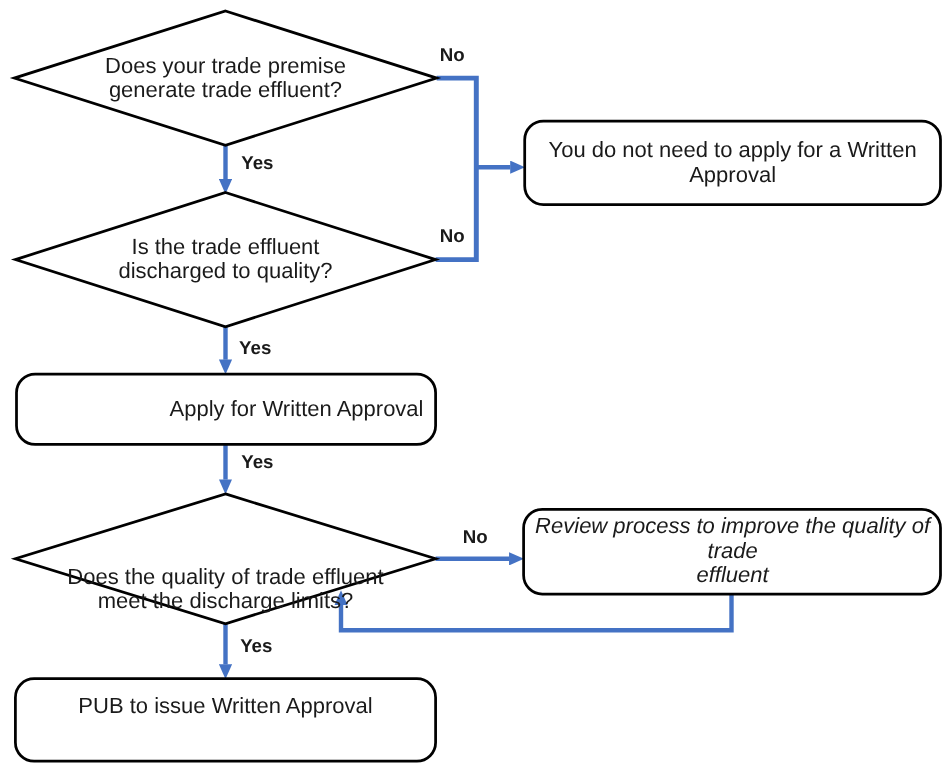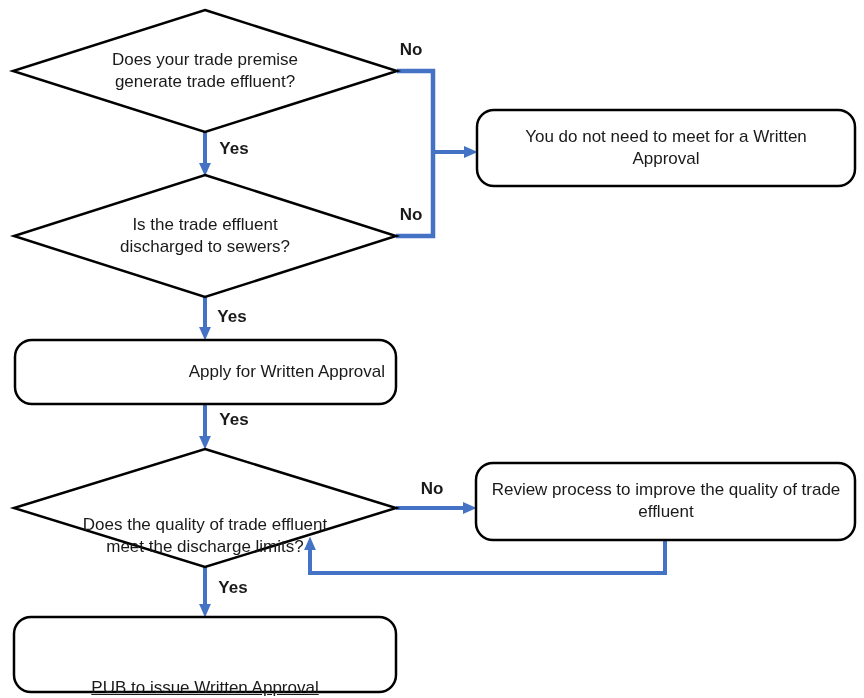--- a/index.html
+++ b/index.html
@@ -17,42 +17,42 @@
     overflow:hidden;
   }
   .canvas svg{position:absolute;left:0;top:0;}
   .node-shape{fill:#ffffff;stroke:var(--outline);stroke-width:2.5;}
   .conn{stroke:var(--accent);stroke-width:4;fill:none;}
   .conn-thick{stroke-width:4.5;}
   .arrow-fill{fill:var(--accent);}
   .label{
     position:absolute;
     transform:translate(-50%,-50%);
-    font-size:17px;
+    font-size:20px;
     line-height:22px;
     color:var(--text);
     text-align:center;
     white-space:pre-line;
   }
   .edge-label{
     position:absolute;
     transform:translate(-50%,-50%);
     font-size:17px;
     font-weight:bold;
     color:var(--text);
     white-space:nowrap;
   }
   
   .lbl-d1{left:205px;top:71px;width:250px;}
   .lbl-end1{left:666px;top:148px;width:360px;}
   .lbl-d2{left:205px;top:236px;width:250px;}
   .lbl-p1{left:205px;top:372px;width:360px;text-align:right;}
   .lbl-d3{left:205px;top:536px;width:310px;}
-  .lbl-p2{left:666px;top:501px;width:370px;}
-  .lbl-end2{left:205px;top:688px;width:360px;text-decoration:underline;}
+  .lbl-p2{left:666px;top:501px;width:370px;font-style:italic;}
+  .lbl-end2{left:205px;top:642px;width:360px;}
   
   .tag-no1{left:411px;top:50px;}
   .tag-yes1{left:234px;top:149px;}
   .tag-no2{left:411px;top:215px;}
   .tag-yes2{left:232px;top:317px;}
   .tag-yes3{left:234px;top:420px;}
   .tag-no3{left:432px;top:489px;}
   .tag-yes4{left:233px;top:588px;}
 </style>
 </head>
@@ -80,24 +80,24 @@
     <rect class="node-shape" x="477" y="110" width="378" height="76" rx="17" ry="17"></rect>
     <polygon class="node-shape" points="205,175 396,236 205,297 14,236"></polygon>
     <rect class="node-shape" x="15" y="340" width="381" height="64" rx="17" ry="17"></rect>
     <polygon class="node-shape" points="205,449 396,508 205,567 14,508"></polygon>
     <rect class="node-shape" x="476" y="463" width="379" height="77" rx="17" ry="17"></rect>
     <rect class="node-shape" x="14" y="617" width="382" height="75" rx="17" ry="17"></rect>
   </svg>
 
   <div class="label lbl-d1">Does your trade premise
 generate trade effluent?</div>
-  <div class="label lbl-end1">You do not need to meet for a Written
+  <div class="label lbl-end1">You do not need to apply for a Written
 Approval</div>
   <div class="label lbl-d2">Is the trade effluent
-discharged to sewers?</div>
+discharged to quality?</div>
   <div class="label lbl-p1">Apply for Written Approval</div>
   <div class="label lbl-d3">Does the quality of trade effluent
 meet the discharge limits?</div>
   <div class="label lbl-p2">Review process to improve the quality of trade
 effluent</div>
   <div class="label lbl-end2">PUB to issue Written Approval</div>
 
   <div class="edge-label tag-no1">No</div>
   <div class="edge-label tag-yes1">Yes</div>
   <div class="edge-label tag-no2">No</div>

